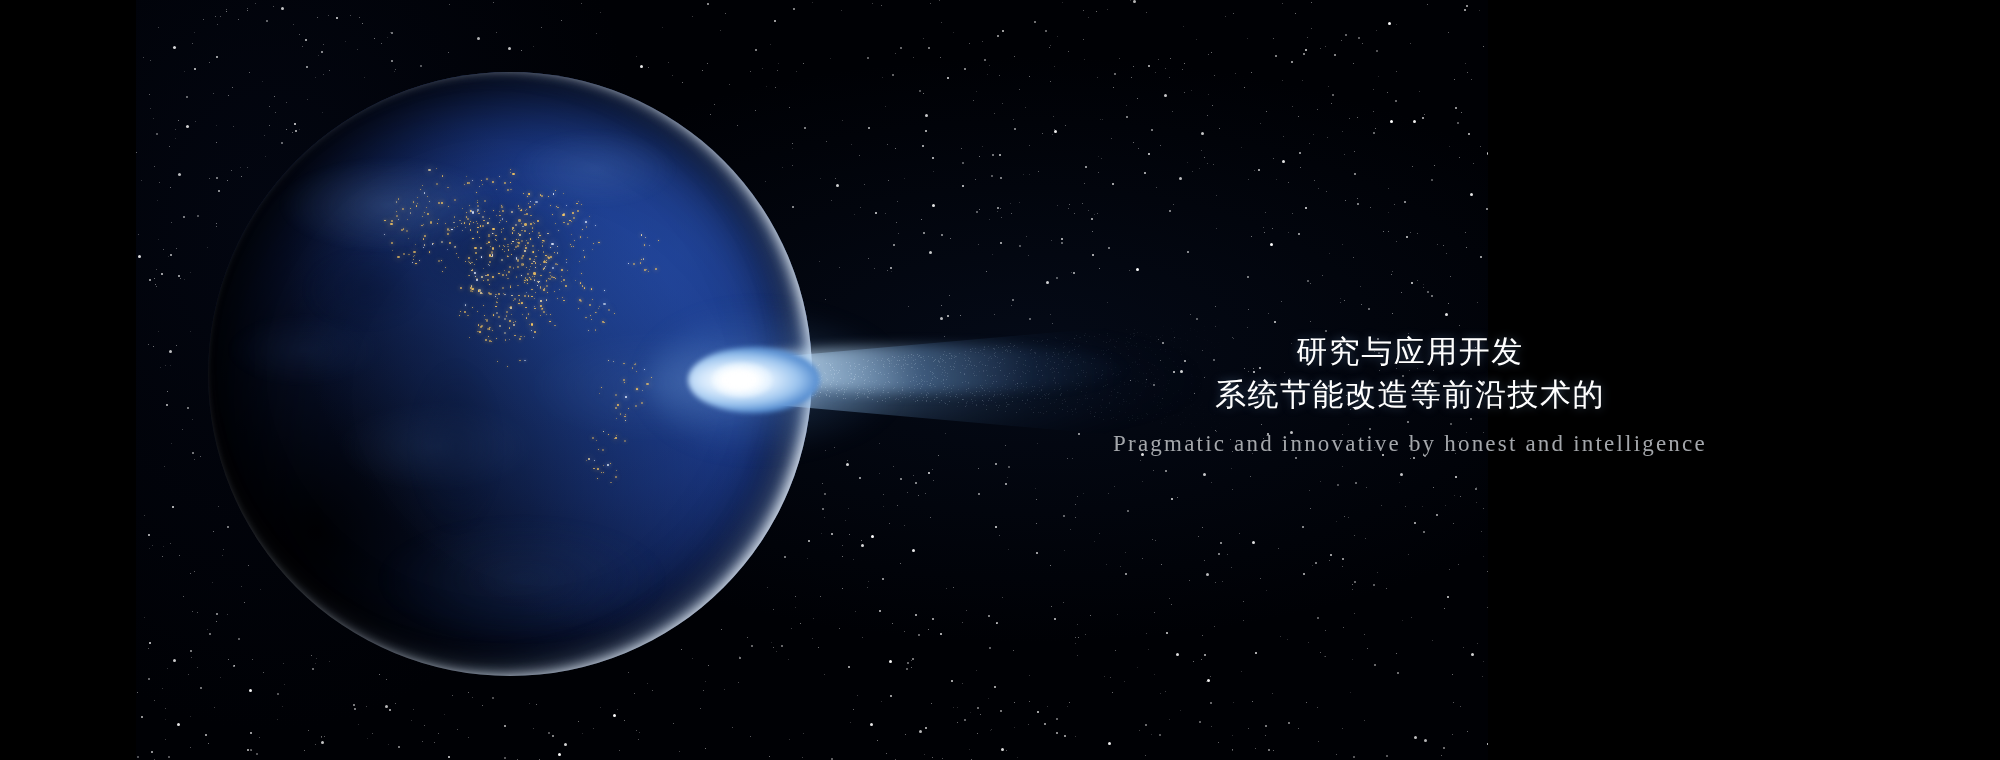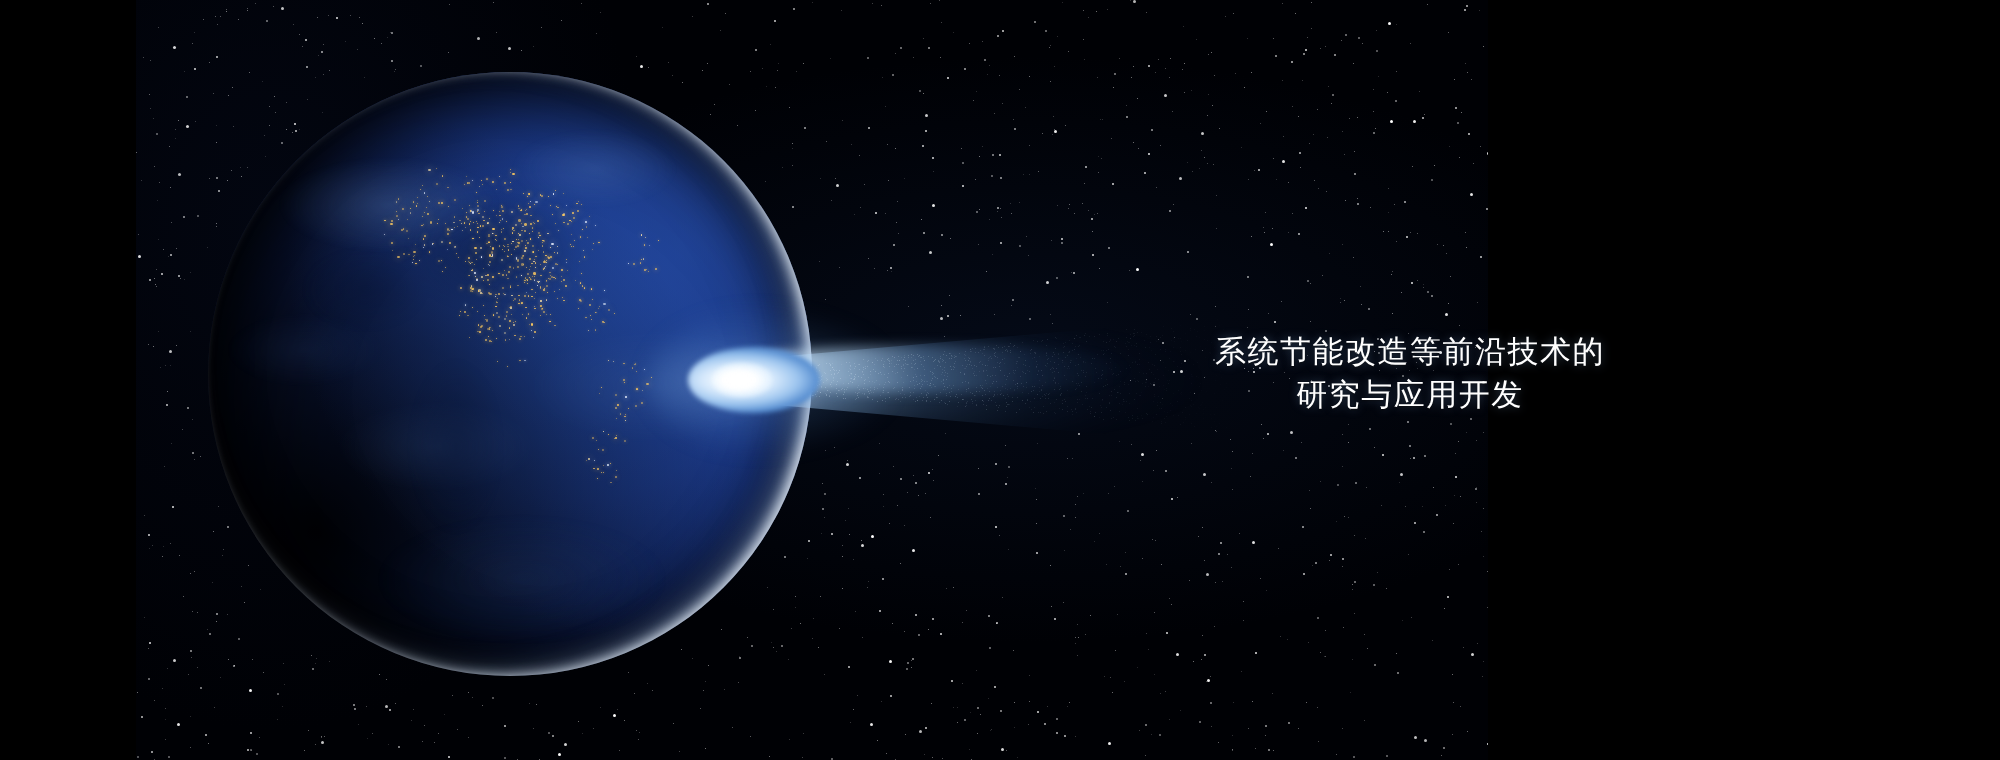--- a/index.html
+++ b/index.html
@@ -956,18 +956,19 @@
       <div id="comet-head"></div>
       <div id="comet-core"></div>
     </div>
 
   </div>
 
   <div id="vignette"></div>
 
   <div id="copy">
     <div id="headline">
+      <span class="hl-line">研究与应用开发</span>
       <span class="hl-line">系统节能改造等前沿技术的</span>
-      <span class="hl-line">研究与应用开发</span>
     </div>
+    <div id="tagline">Pragmatic and innovative by honest and intelligence</div>
   </div>
 
 </div>
 
 </body></html>

